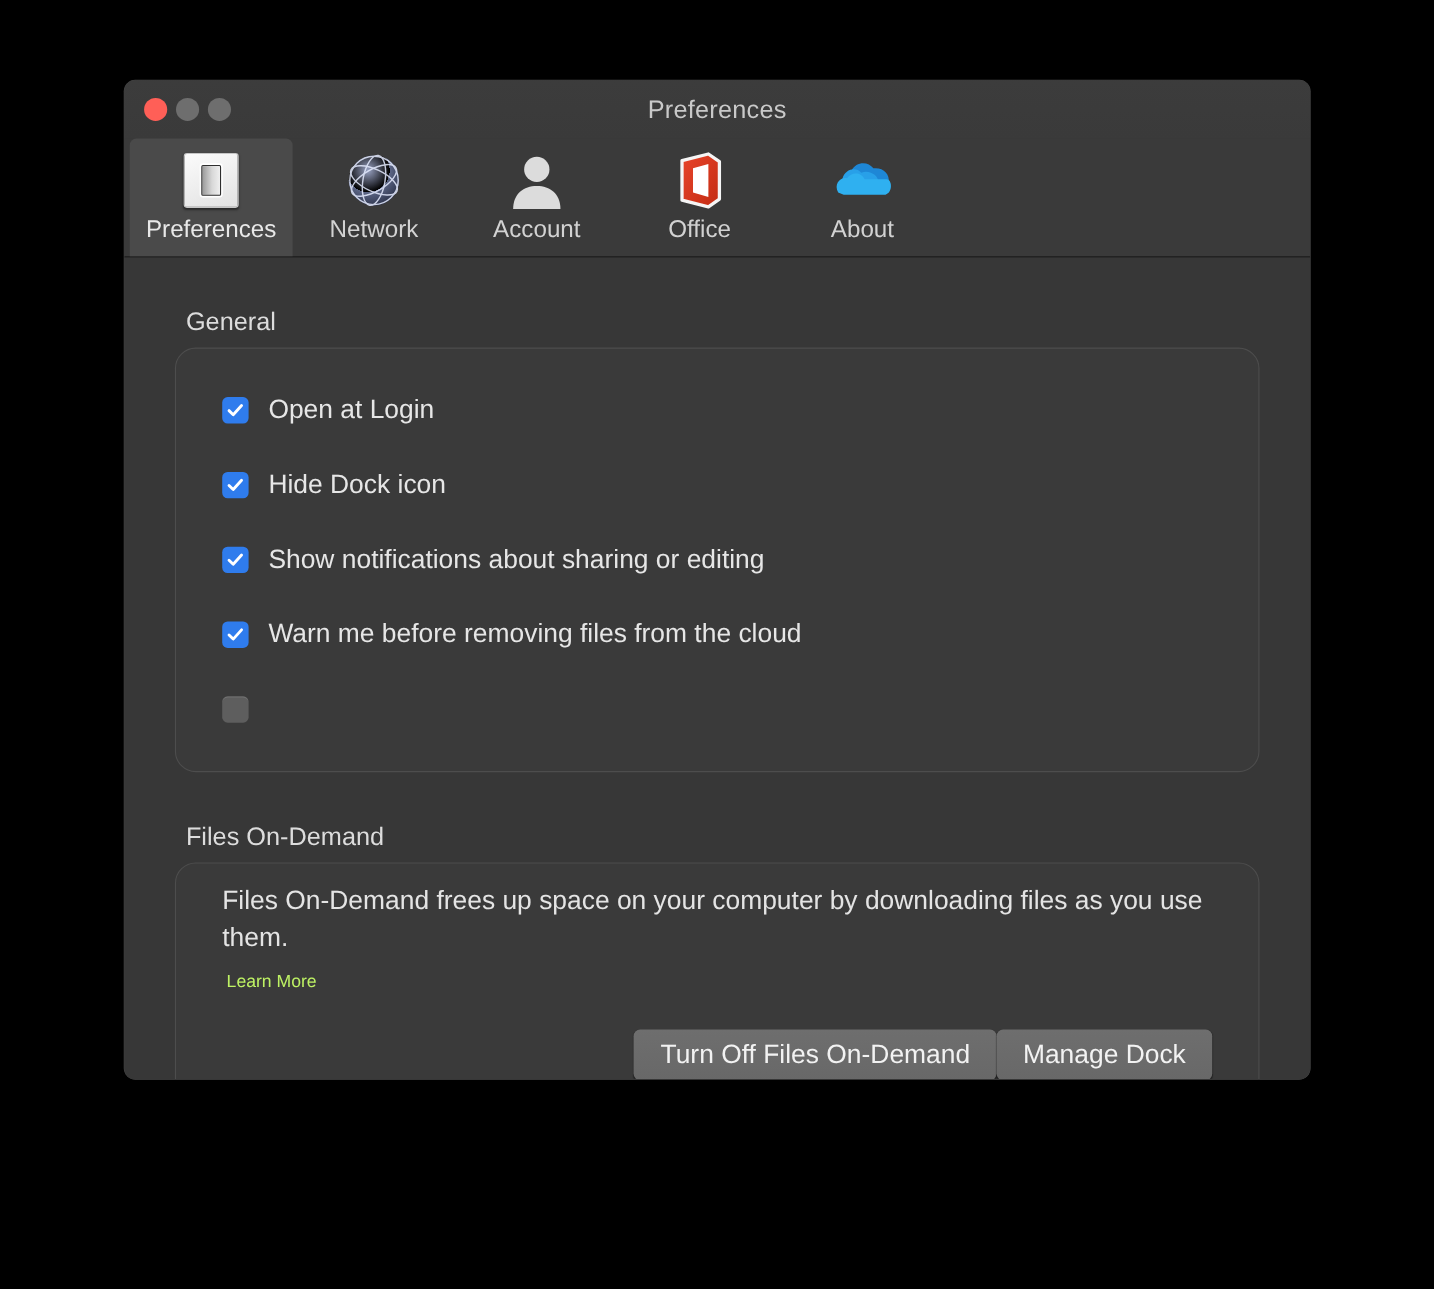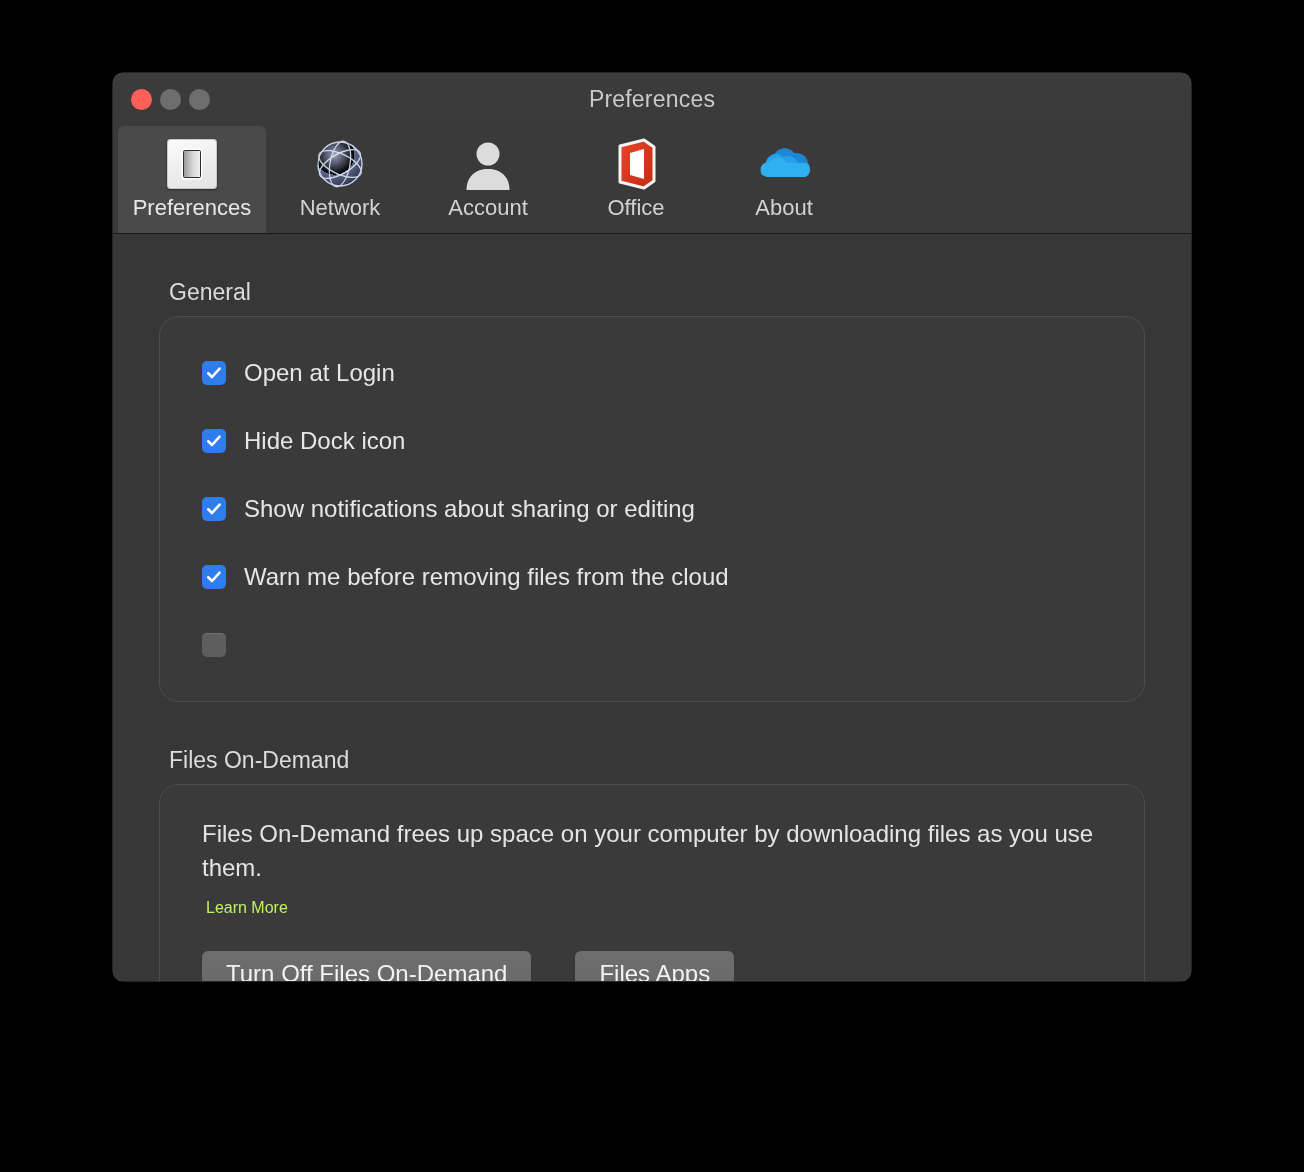--- a/index.html
+++ b/index.html
@@ -155,42 +155,41 @@
   .cbox.on  { background: #2f7ced; }
   .cbox.off { background: #5e5e5e; box-shadow: inset 0 1px 0 rgba(255,255,255,.12); }
   .cbox svg { display: block; }
   .check-label {
     font-size: 24px;
     color: #e6e6e6;
     white-space: nowrap;
   }
 
   
-  #fod-box { padding: 32px 42px 40px 42px; }
+  #fod-box { padding: 17px 42px 40px 42px; }
   .fod-desc {
     font-size: 24px;
     color: #e4e4e4;
     line-height: 1.42;
     margin: 0;
     max-width: 920px;
   }
   .fod-link {
     display: inline-block;
     margin-top: 14px;
     margin-left: 4px;
     font-size: 16px;
     color: #bef264;
     cursor: pointer;
   }
   .fod-buttons {
     display: flex;
-    justify-content: flex-start;
+    justify-content: flex-end;
     align-items: center;
     margin-top: 34px;
-    gap: 44px;
   }
   .btn {
     background: linear-gradient(#6e6e6e,#686868);
     border: none;
     border-radius: 6px;
     color: #f2f2f2;
     font-family: "Liberation Sans", sans-serif;
     font-size: 24px;
     padding: 9px 24px;
     box-shadow: 0 1px 1px rgba(0,0,0,.35);
@@ -333,19 +332,19 @@
 
     </div>
 
     <div class="group-title">Files On-Demand</div>
 
     <div class="group-box" id="fod-box">
       <p class="fod-desc">Files On-Demand frees up space on your computer by downloading files as you use them.</p>
       <a class="fod-link">Learn More</a>
       <div class="fod-buttons">
         <button class="btn">Turn Off Files On-Demand</button>
-        <button class="btn">Files Apps</button>
+        <button class="btn">Manage Dock</button>
       </div>
     </div>
 
   </div>
 
 </div>
 
 </body></html>

